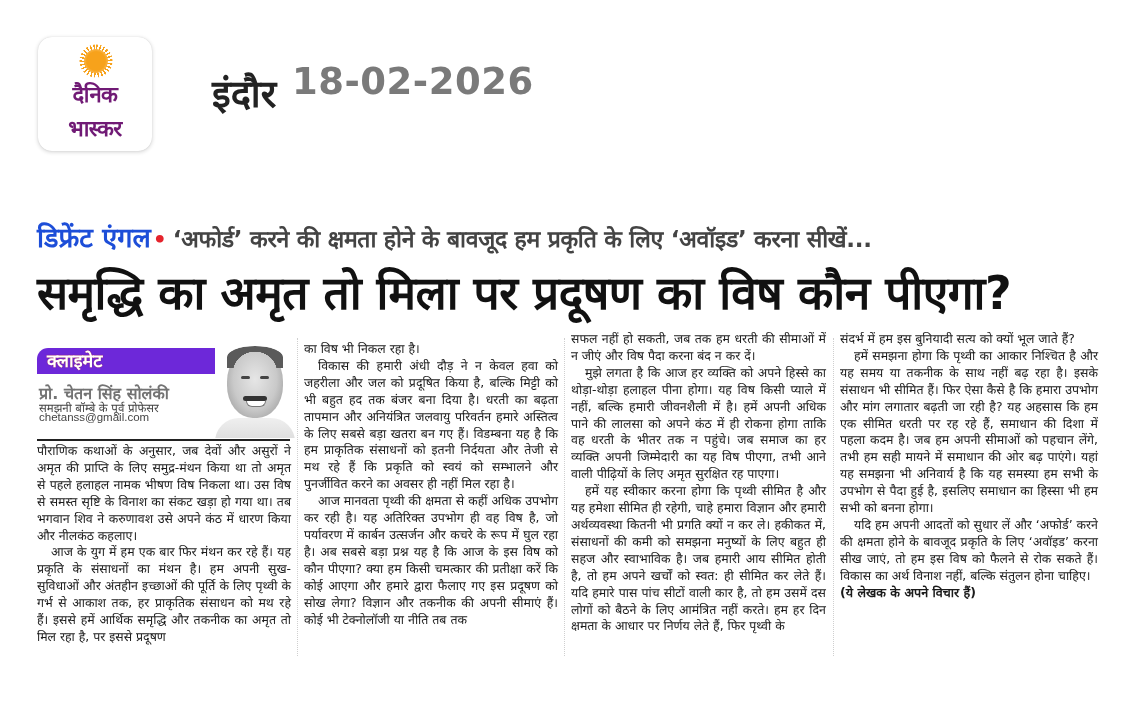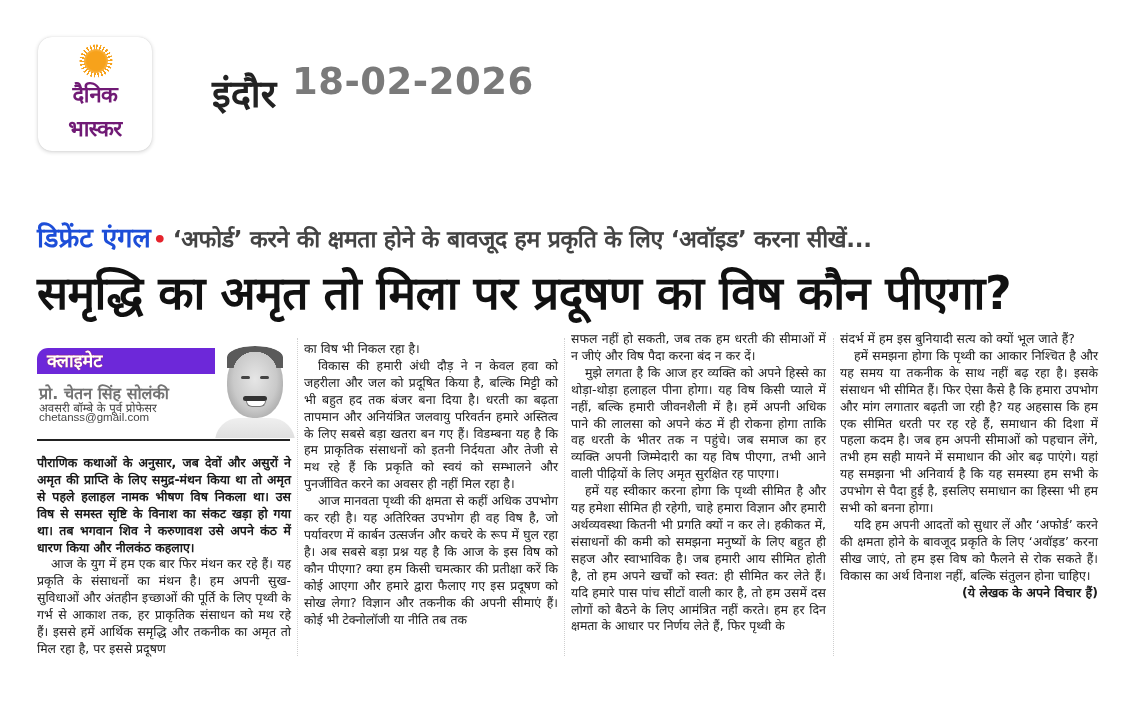--- a/index.html
+++ b/index.html
@@ -111,31 +111,31 @@
 
   
   .col {
     position: absolute; top: 0; width: 256px;
     font-size: 12.4px; line-height: 16.9px; color: #1b1b1b;
     text-align: justify; font-weight: 500;
   }
   .col p { margin: 0; }
   .col p.indent { text-indent: 14px; }
   .col1 { left: 37px; top: 443px; width: 254px; }
-  .col1 p.first { font-weight: 700; margin-top: 12px; }
+  .col1 p.first { font-weight: 400; }
   .col2 { left: 304px; top: 341px; width: 254px; }
   .col3 { left: 571px; top: 331px; width: 255px; }
   .col4 { left: 840px; top: 331px; width: 258px; }
   .divider {
     position: absolute; top: 338px; height: 318px; width: 0;
     border-left: 1px dotted #cfcfcf;
   }
   .d1 { left: 297px; } .d2 { left: 564px; } .d3 { left: 833px; }
   .signoff {
-    text-align: right; font-weight: 700; margin-top: 3px; font-size: 12.6px;
+    font-weight: 700; margin-top: 3px; font-size: 12.6px;
   }
 </style>
 </head>
 <body>
 
 <div class="header">
   <div class="logo">
     <div class="sun"></div>
     <div class="l1">दैनिक</div>
     <div class="l2">भास्कर</div>
@@ -148,21 +148,21 @@
   <span class="label">डिफ्रेंट एंगल</span><span class="bullet">•</span><span class="sub">‘अफोर्ड’ करने की क्षमता होने के बावजूद हम प्रकृति के लिए ‘अवॉइड’ करना सीखें...</span>
 </div>
 
 <div class="headline">समृद्धि का अमृत तो मिला पर प्रदूषण का विष कौन पीएगा?</div>
 
 <div class="byline">
   <div class="banner">
     <span>क्लाइमेट</span>
   </div>
   <div class="name">प्रो. चेतन सिंह सोलंकी</div>
-  <div class="desig">अवसरी बॉम्बे के पूर्व प्रोफेसर</div>
+  <div class="desig">समझनी बॉम्बे के पूर्व प्रोफेसर</div>
   <div class="email">chetanss@gmail.com</div>
   <div class="photo">
     <div class="shirt"></div>
     <div class="head"></div>
     <div class="hair"></div>
     <div class="eye l"></div>
     <div class="eye r"></div>
     <div class="mustache"></div>
     <div class="smile"></div>
   </div>

